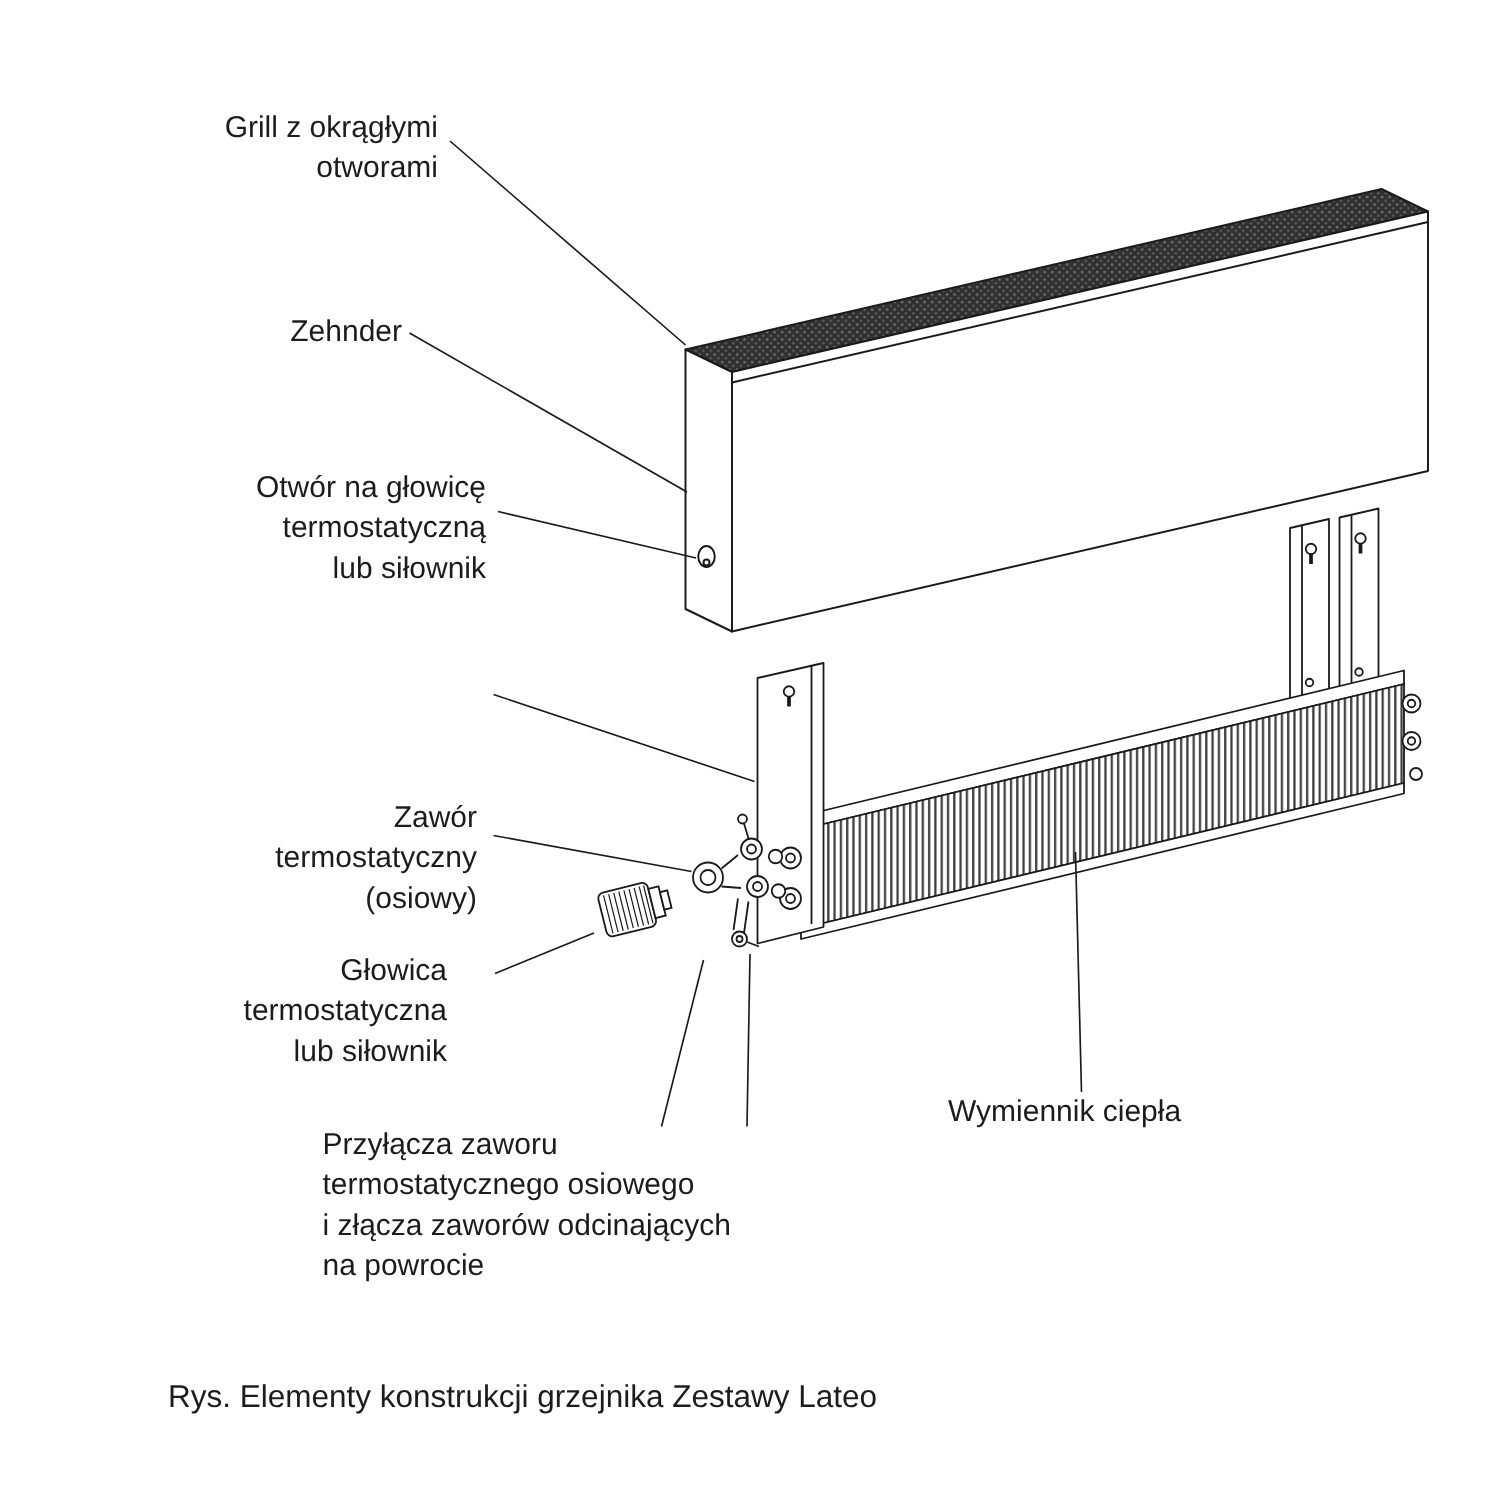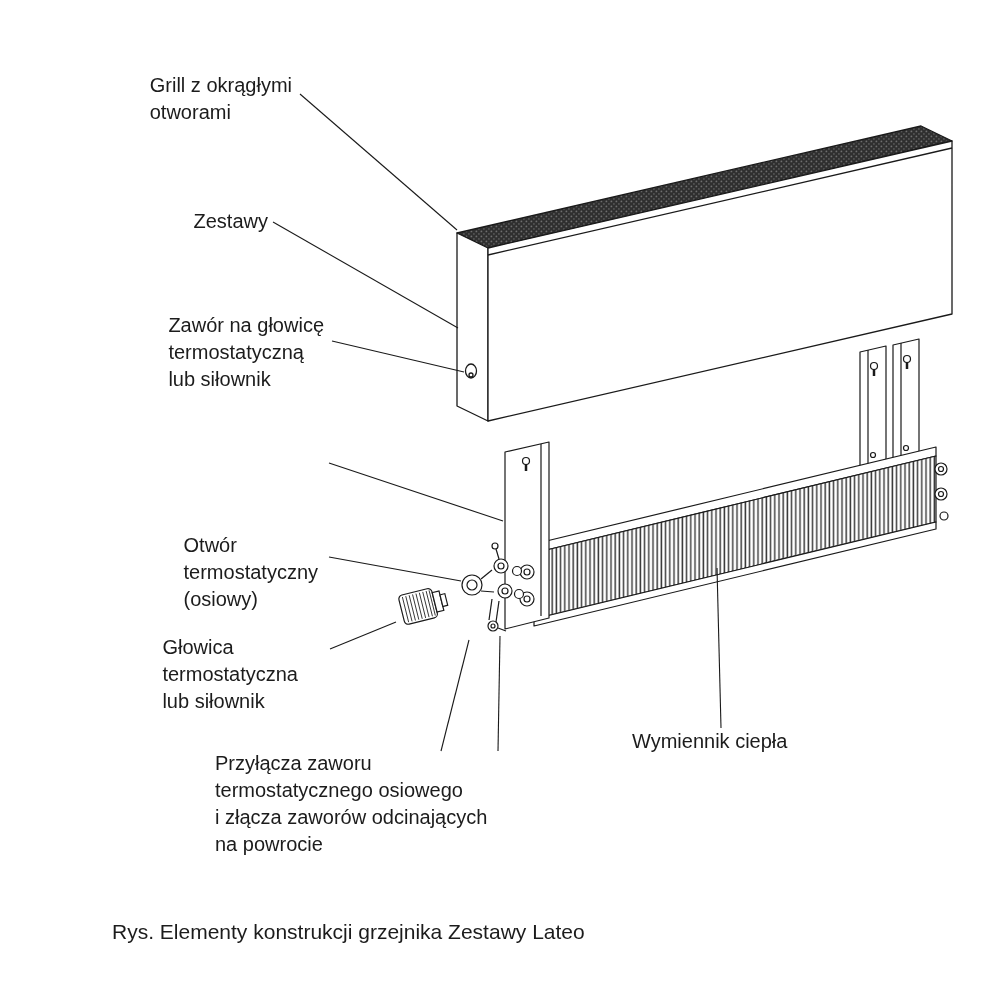--- a/index.html
+++ b/index.html
@@ -4,21 +4,21 @@
 <style>
   html,body { margin:0; padding:0; background:#ffffff; }
   .page {
     position:relative; width:1000px; height:1000px;
     background:#ffffff; overflow:hidden;
     font-family:"Liberation Sans","DejaVu Sans",sans-serif;
   }
   .art { position:absolute; left:0; top:0; width:1000px; height:1000px; }
   .label {
     position:absolute; font-size:20px; line-height:27px; color:#1c1c1c;
-    white-space:pre-line; 
+    white-space:pre-line; text-align:right;
   }
   .label.left-align { text-align:left; }
   .caption { position:absolute; font-size:21px; color:#1c1c1c; }
 </style>
 </head>
 <body>
 
 <div class="page">
 
   <svg class="art" viewBox="0 0 1000 1000">
@@ -114,28 +114,28 @@
       <line x1="330" y1="649" x2="396" y2="622"></line>
       <line x1="441" y1="751" x2="469" y2="640"></line>
       <line x1="498" y1="751" x2="500" y2="636"></line>
       <line x1="721" y1="728" x2="717" y2="568"></line>
     </g>
   </svg>
 
   <div class="label" style="top:72px; right:708px;">Grill z okrągłymi
 otworami</div>
 
-  <div class="label" style="top:208px; right:732px;">Zestawy</div>
+  <div class="label" style="top:208px; right:732px;">Zehnder</div>
 
-  <div class="label" style="top:312px; right:676px;">Zawór na głowicę
+  <div class="label" style="top:312px; right:676px;">Otwór na głowicę
 termostatyczną
 lub siłownik</div>
 
 
-  <div class="label" style="top:532px; right:682px;">Otwór
+  <div class="label" style="top:532px; right:682px;">Zawór
 termostatyczny
 (osiowy)</div>
 
   <div class="label" style="top:634px; right:702px;">Głowica
 termostatyczna
 lub siłownik</div>
 
   <div class="label left-align" style="top:728px; left:632px;">Wymiennik ciepła</div>
 
   <div class="label left-align" style="top:750px; left:215px;">Przyłącza zaworu

